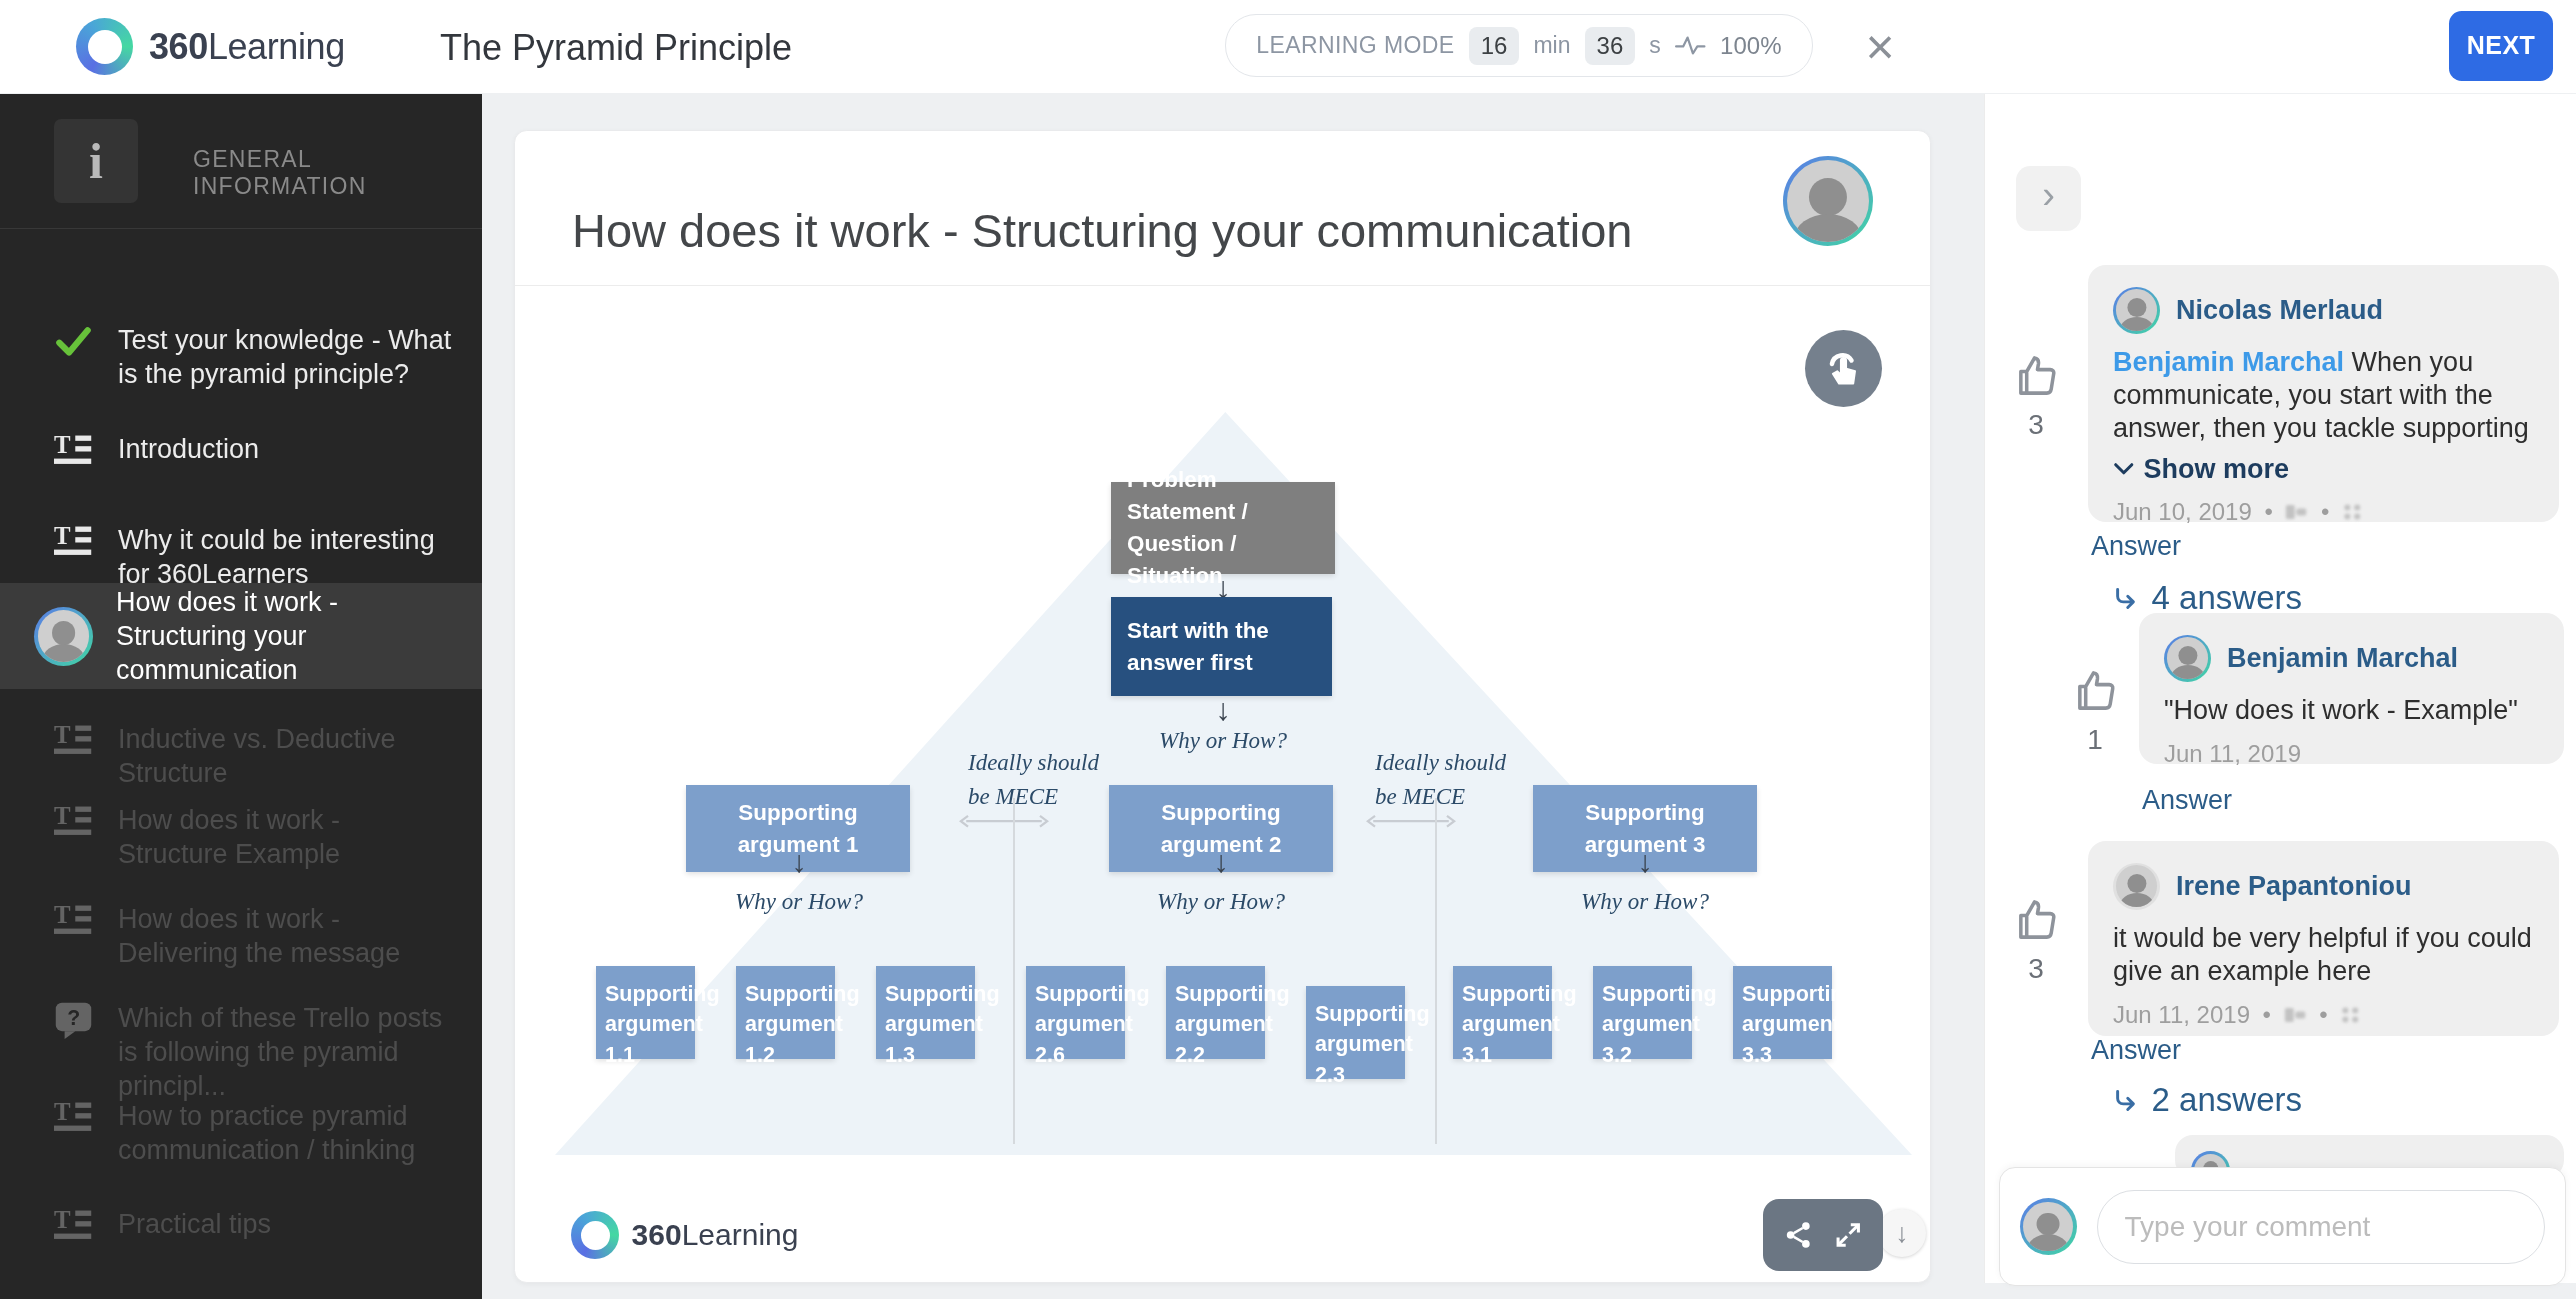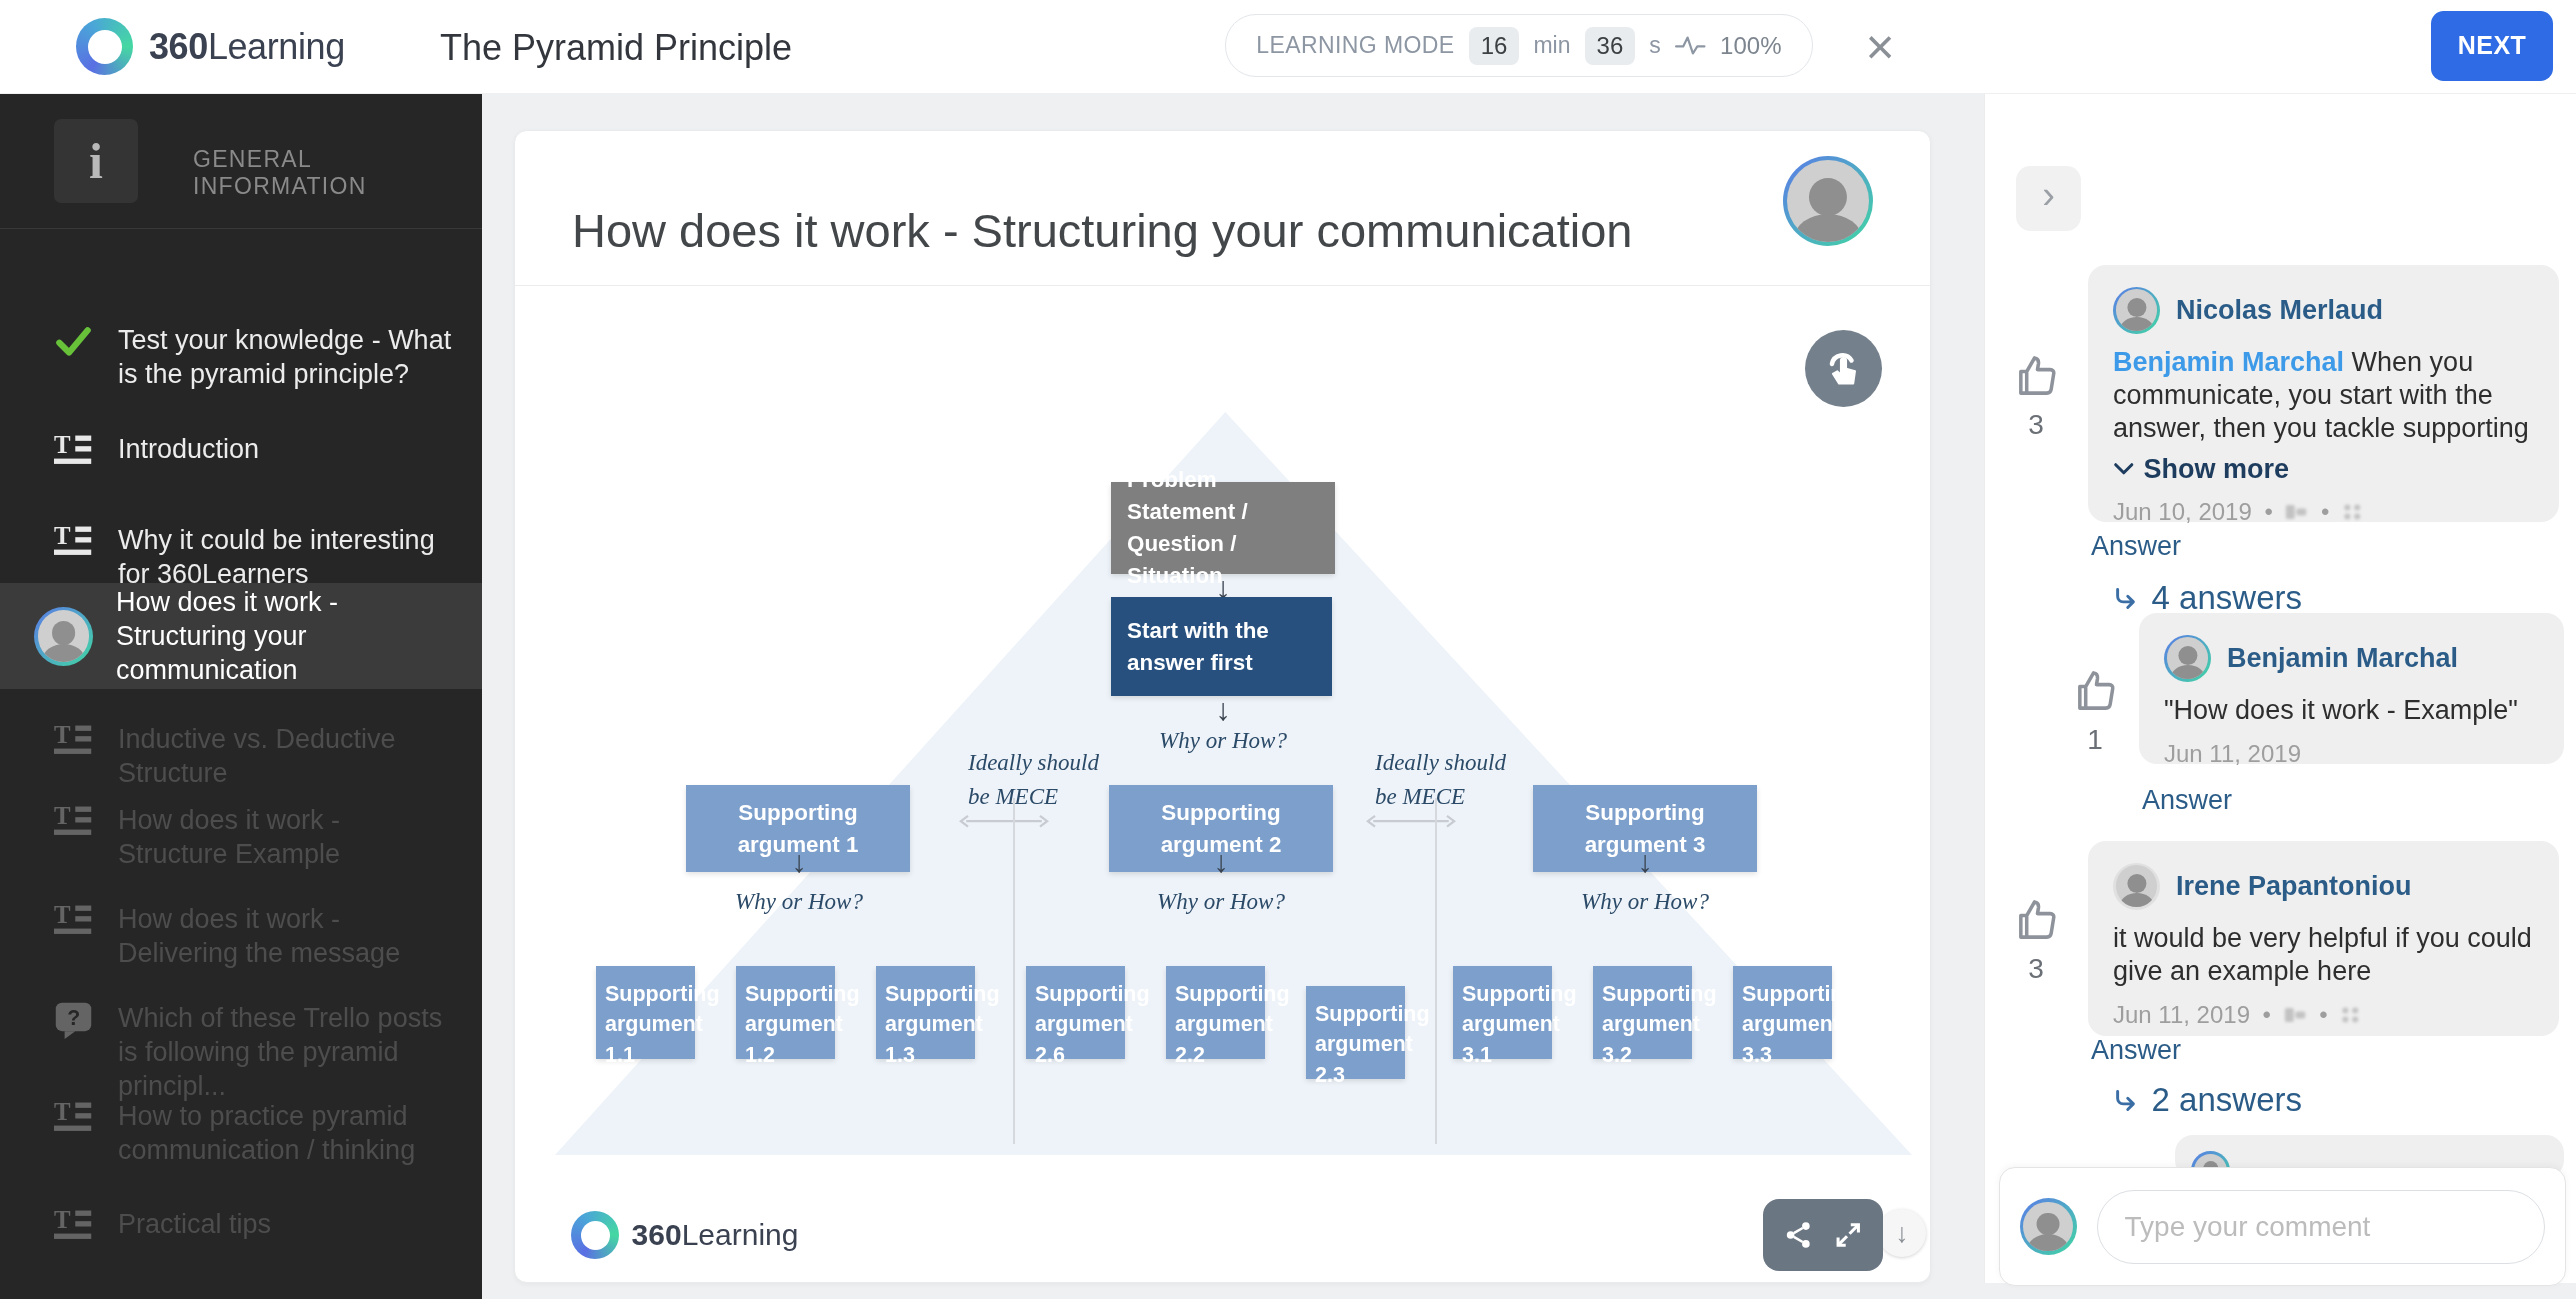--- a/index.html
+++ b/index.html
@@ -18,21 +18,21 @@
   .logo-ring::after{content:"";width:34px;height:34px;border-radius:50%;background:#fff;}
   .logo-text{font-size:36px;color:#3a4150;letter-spacing:-0.4px;}
   .logo-text b{font-weight:bold;}
   .hdr-title{position:absolute;left:440px;top:27px;font-size:36px;color:#33373d;}
   .mode-pill{position:absolute;right:763px;top:14.4px;height:63px;border:1.8px solid #e3e6ea;border-radius:31px;display:flex;align-items:center;gap:14.4px;padding:0 30.5px;background:#fff;}
   .mode-label{font-size:23px;color:#8d96a3;letter-spacing:0.4px;}
   .mode-badge{background:#e9ecef;border-radius:8px;padding:5.4px 11.7px;font-size:24px;color:#3c4043;}
   .mode-unit{font-size:23px;color:#8d96a3;}
   .mode-pct{font-size:24px;color:#7d858f;}
   .hdr-close{position:absolute;right:669px;top:10.8px;font-size:50px;color:#8b9097;font-weight:300;cursor:pointer;line-height:72px;width:54px;text-align:center;}
-  .next-btn{position:absolute;right:23px;top:10.8px;width:122px;height:70px;background:var(--next-blue);color:#fff;border:none;border-radius:12.6px;font-size:25px;font-weight:bold;letter-spacing:0.4px;font-family:"Liberation Sans",sans-serif;cursor:pointer;}
+  .next-btn{position:absolute;right:23px;top:10.8px;width:104px;height:70px;background:var(--next-blue);color:#fff;border:none;border-radius:12.6px;font-size:25px;font-weight:bold;letter-spacing:0.4px;font-family:"Liberation Sans",sans-serif;cursor:pointer;}
 
   
   .sidebar{position:absolute;left:0;top:94px;width:482px;height:1205px;background:var(--sidebar-bg);z-index:40;}
   .sb-head{position:absolute;left:0;top:0;width:482px;height:135px;border-bottom:0.9px solid #383838;}
   .sb-head-icon{position:absolute;left:54px;top:25px;width:84px;height:84px;background:#343434;border-radius:7.2px;display:flex;align-items:center;justify-content:center;font-family:"Liberation Serif",serif;font-weight:bold;font-size:50px;color:#b9b9b9;}
   .sb-head-label{position:absolute;left:193px;top:52px;font-size:23px;color:#8a8a8a;letter-spacing:1.3px;}
   .sb-item{position:absolute;left:0;width:482px;display:flex;gap:25px;padding-left:54px;padding-right:27px;align-items:flex-start;cursor:pointer;}
   .sb-item .sb-txt{font-size:27px;line-height:34px;color:#ececec;}
   .sb-item.locked .sb-txt{color:#4d4d4d;}
   .sb-item.locked svg{opacity:0.32;}

